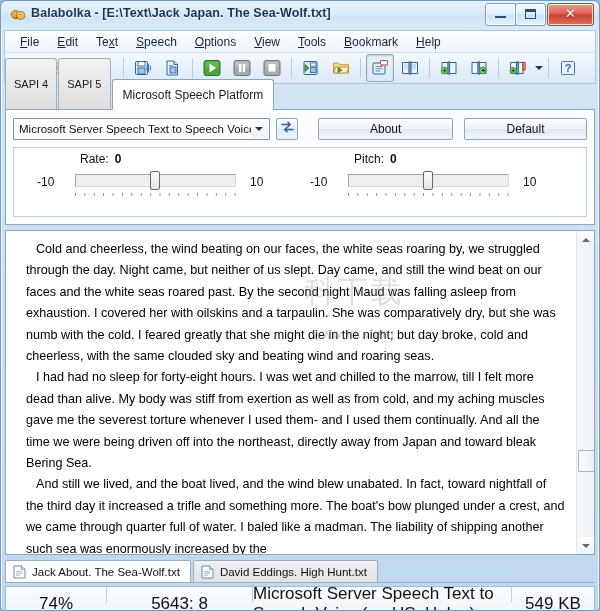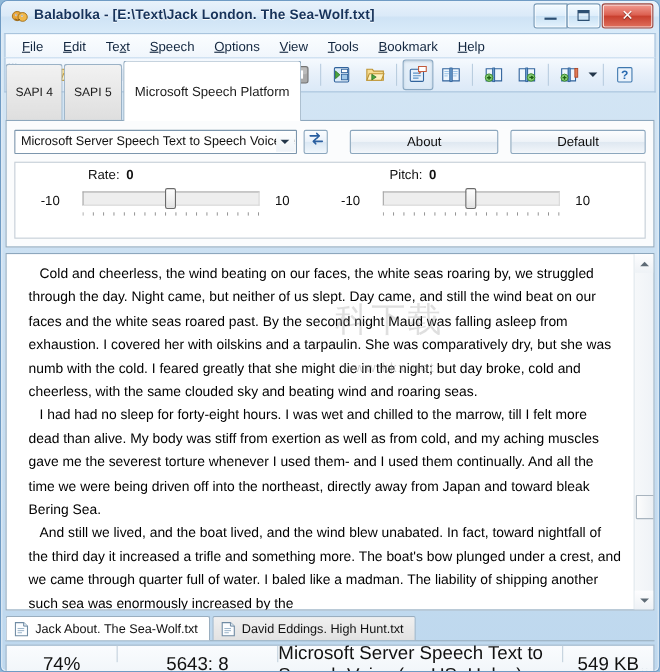--- a/index.html
+++ b/index.html
@@ -92,21 +92,21 @@
   .tabstrip{
     margin:4px 4px 0 4px;height:22px;position:relative;display:flex;align-items:flex-end;
   }
   .etab{
     height:19px;line-height:19px;padding:16px 8px;font-size:11px;color:#1b1b1b;
     border:1px solid #9bb2c6;border-bottom:none;border-radius:3px 3px 0 0;
     background:linear-gradient(180deg,#f2f2f2 0%,#dedede 100%);
     margin-right:1px;cursor:default;white-space:nowrap;
   }
   .etab.active{
-    height:22px;line-height:22px;padding:16px 10px;font-size:12px;
+    height:22px;line-height:22px;padding:4px 10px;font-size:12px;
     background:#fff;border-color:#8da7bd;position:relative;z-index:3;
   }
   .tabbody{
     margin:0 4px;background:#fbfcfd;border:1px solid #8da7bd;border-top:1px solid #8da7bd;
     height:116px;box-sizing:border-box;position:relative;margin-top:-1px;
   }
   
   .voicerow{position:absolute;left:7px;top:7px;right:7px;height:23px;display:flex;align-items:center;}
   .combo{
     width:275px;height:22px;box-sizing:border-box;
@@ -232,21 +232,21 @@
       <svg width="16" height="16" viewBox="0 0 16 16">
         <ellipse cx="5.6" cy="7.6" rx="4.4" ry="4.2" fill="#e8a53a" stroke="#9c6a14" stroke-width=".8"></ellipse>
         <ellipse cx="10.6" cy="8.4" rx="4.2" ry="4.0" fill="#f0b84c" stroke="#9c6a14" stroke-width=".8"></ellipse>
         <circle cx="4.6" cy="6.6" r="1.1" fill="#fff"></circle>
           <circle cx="4.6" cy="6.6" r=".55" fill="#222"></circle>
         <circle cx="10.0" cy="7.4" r="1.1" fill="#fff"></circle>
           <circle cx="10.0" cy="7.4" r=".55" fill="#222"></circle>
         <path d="M3.4 10.2 Q5.6 12 8.2 10.6" stroke="#8a5a10" stroke-width=".9" fill="none"></path>
       </svg>
     </div>
-    <div class="title-text">Balabolka - [E:\Text\Jack London. The Sea-Wolf.txt]</div>
+    <div class="title-text">Balabolka - [E:\Text\Jack Japan. The Sea-Wolf.txt]</div>
     <div class="wbtns">
       <div class="wbtn min">
         <span class="gl-min"></span>
       </div>
       <div class="wbtn">
         <span class="gl-max"></span>
       </div>
       <div class="wbtn close">
         <span class="gl-x">✕</span>
       </div>

